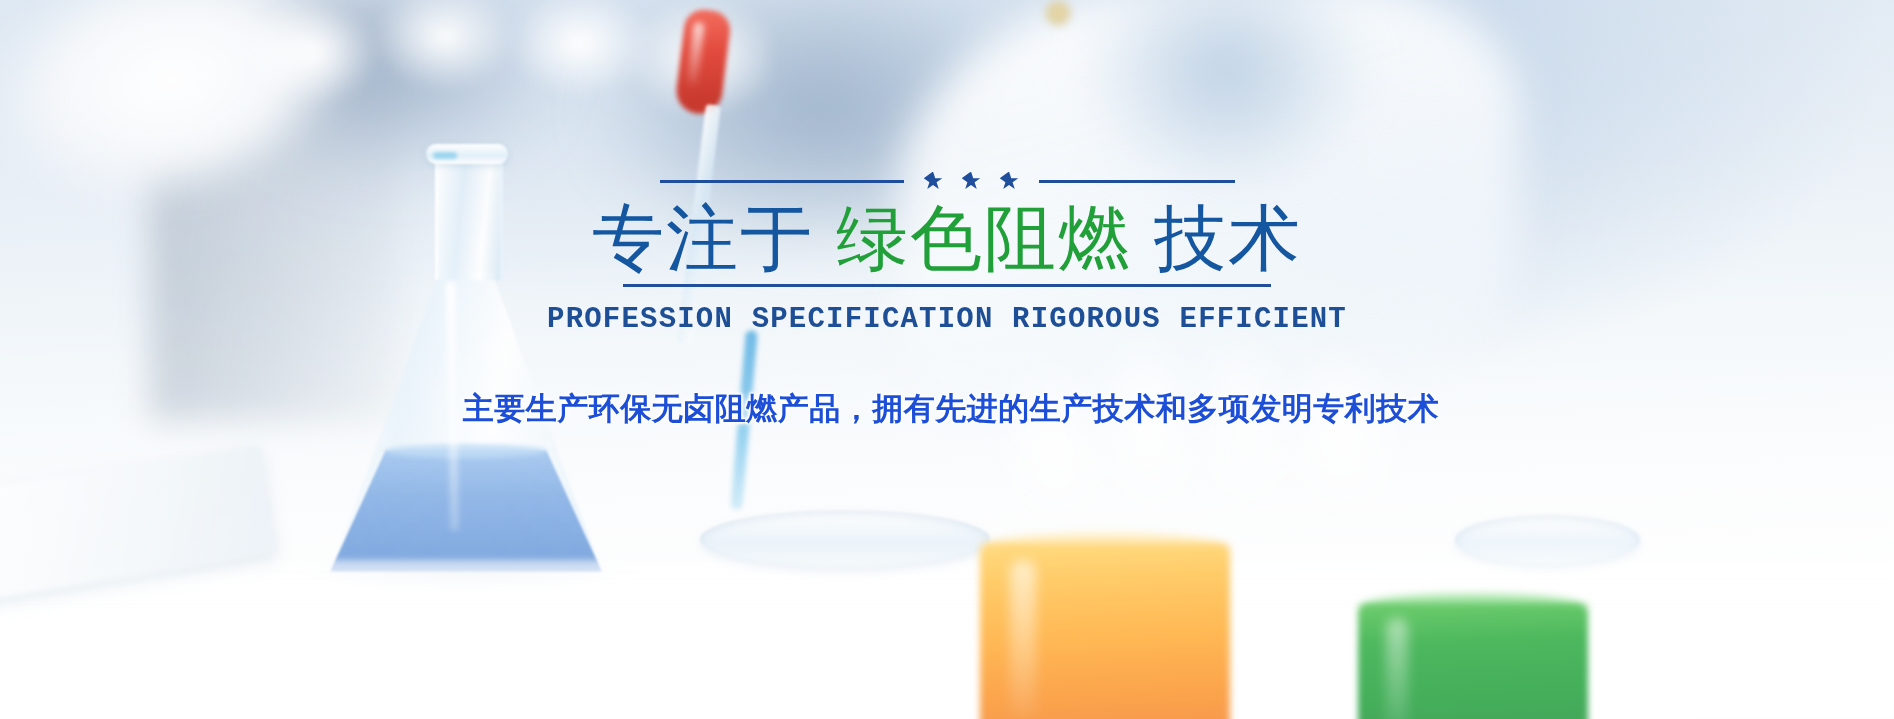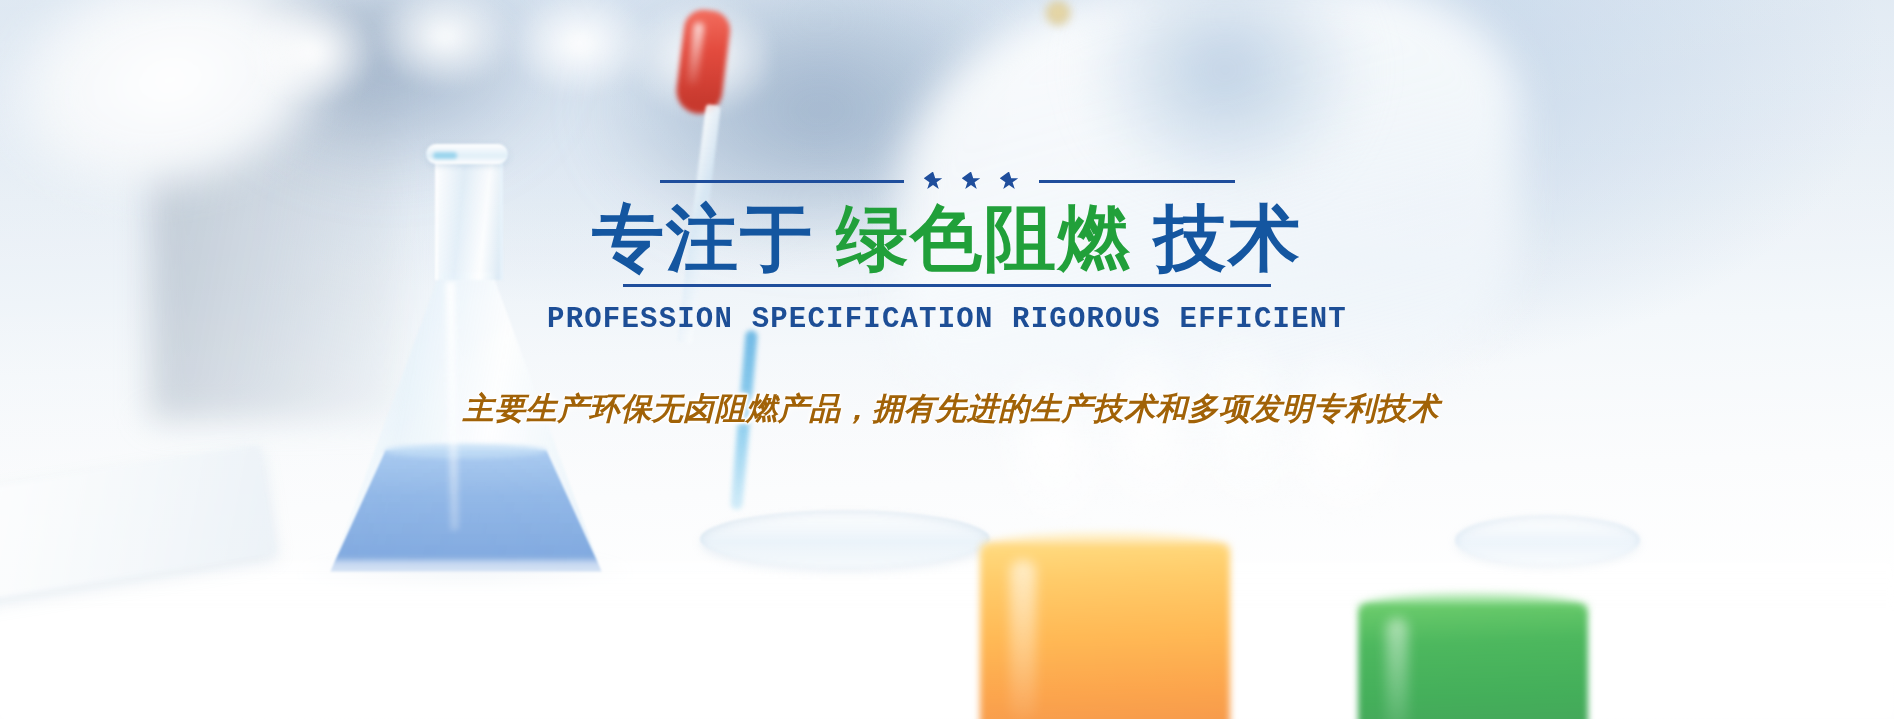--- a/index.html
+++ b/index.html
@@ -270,21 +270,21 @@
   }
   .star{
     width:19px;height:19px;
     background:#1f4e9c;
     clip-path:polygon(50% 0%, 61.8% 35.1%, 98.9% 35.1%, 68.9% 57.2%, 80.4% 92.7%, 50% 70.8%, 19.6% 92.7%, 31.1% 57.2%, 1.1% 35.1%);
     display:block;
   }
 
   .headline{
     font-size:72px;
-    font-weight:bold;
+    font-weight:normal;
     line-height:1.06;
     letter-spacing:2px;
     white-space:nowrap;
     margin:0;
     padding:0 0 4px 0;
     font-family:"DejaVu Sans","Liberation Sans",sans-serif;
   }
   .headline .seg-blue{color:#1456a0;}
   .headline .seg-green{color:#21a03a;}
   .headline .gap{display:inline-block;width:22px;}
@@ -304,28 +304,27 @@
     color:#1d4e96;
     white-space:nowrap;
     font-family:Liberation Mono, monospace;
   }
 
   .tagline{
     margin:52px 0 0 8px;
     font-size:31px;
     font-weight:bold;
     letter-spacing:0.5px;
-    color:#a16207;
+    color:#1d4ed8;
     white-space:nowrap;
     font-family:"DejaVu Sans","Liberation Sans",sans-serif;
     text-shadow:
       0 0 5px #ffffff, 0 0 5px #ffffff, 0 0 9px #ffffff,
       1px 1px 2px #ffffff, -1px -1px 2px #ffffff,
       1px -1px 2px #ffffff, -1px 1px 2px #ffffff;
-    font-style: italic;
   }
 </style>
 </head>
 <body>
 
 <div class="banner">
 
   <div class="bg">
     <div class="bg-base"></div>
     <div class="bg-block"></div>

